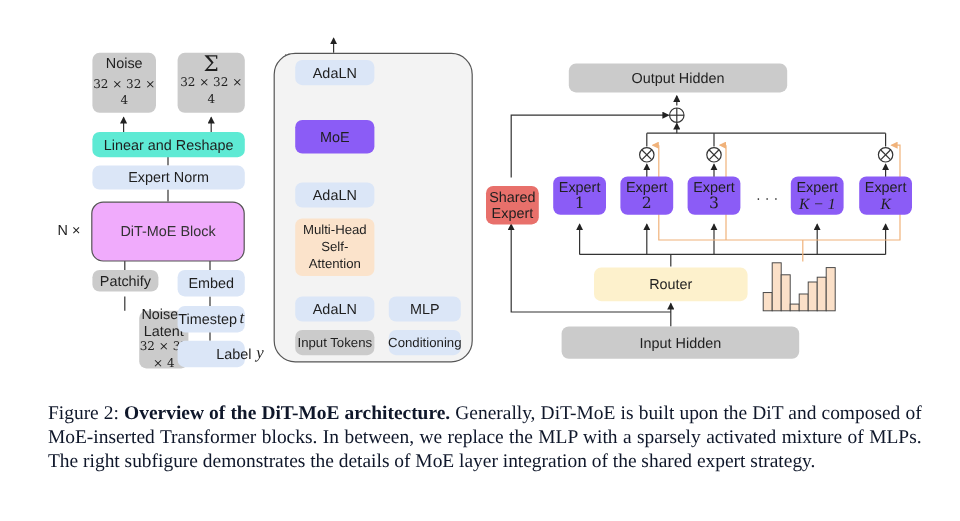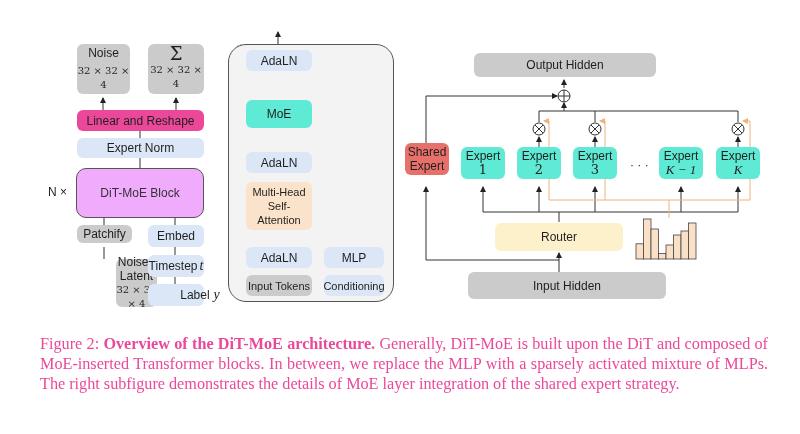--- a/index.html
+++ b/index.html
@@ -1,31 +1,31 @@
 <!DOCTYPE html>
 <html><head>
 <meta charset="utf-8">
 <style>
   html, body { margin: 0; padding: 0; background: #ffffff; }
   body { width: 800px; height: 434px; position: relative; overflow: hidden; font-family: "Liberation Sans", sans-serif; }
   #fig { position: absolute; left: 0; top: 0; width: 800px; height: 330px; }
   .bx { position: absolute; box-sizing: border-box; border-radius: 6px; display: flex; flex-direction: column; align-items: center; justify-content: center; text-align: center; color: #1f1f1f; font-size: 12px; line-height: 14px; }
   .gray { background: #cbcbcb; }
-  .green { background: #ec4899; }
+  .green { background: #5eead4; }
   .blue { background: #dbe6f7; }
-  .pink { background: #5eead4; }
+  .pink { background: #8b5cf6; }
   .red { background: #e8706b; }
   .peach { background: #fbe3cb; }
   .yellow { background: #fdf1cc; }
   .math { font-family: "DejaVu Serif", serif; font-size: 10px; }
   .mathi { font-family: "Liberation Serif", serif; font-style: italic; font-size: 14px; }
   .mathb { font-family: "DejaVu Serif", serif; font-size: 13px; }
   .lbl { position: absolute; font-size: 12px; color: #1f1f1f; }
   svg { position: absolute; left: 0; top: 0; }
-  #caption { position: absolute; left: 40px; top: 334px; width: 728px; font-family: "Liberation Serif", serif; font-size: 16.2px; line-height: 20px; color: #ec4899; text-align: justify; }
+  #caption { position: absolute; left: 40px; top: 334px; width: 728px; font-family: "Liberation Serif", serif; font-size: 16.2px; line-height: 20px; color: #0f172a; text-align: justify; }
   #caption b { font-weight: bold; }
 </style>
 </head>
 <body>
 
 <div id="fig">
 
   <svg width="800" height="330">
     <defs>
       <marker id="ar" markerWidth="6" markerHeight="6" refX="5" refY="3" orient="auto" markerUnits="userSpaceOnUse">
@@ -186,21 +186,21 @@
   <div class="bx gray" style="left:246px;top:275px;width:66px;height:21px;font-size:11px;text-align:center;">
     <span>Input Tokens</span>
   </div>
   <div class="bx blue" style="left:324px;top:275px;width:60px;height:21px;font-size:11px;">
     <span>Conditioning</span>
   </div>
 
   <div class="bx gray" style="left:474px;top:53px;width:182px;height:24px;">
     <span>Output Hidden</span>
   </div>
-  <div class="bx red" style="left:405px;top:143px;width:44px;height:32px;">
+  <div class="bx red" style="left:405px;top:155px;width:44px;height:32px;">
     <span>Shared</span>
     <span>Expert</span>
   </div>
   <div class="bx pink" style="left:461px;top:147px;width:44px;height:32px;">
     <span>Expert</span>
     <span class="mathb">1</span>
   </div>
   <div class="bx pink" style="left:517px;top:147px;width:44px;height:32px;">
     <span>Expert</span>
     <span class="mathb">2</span>

